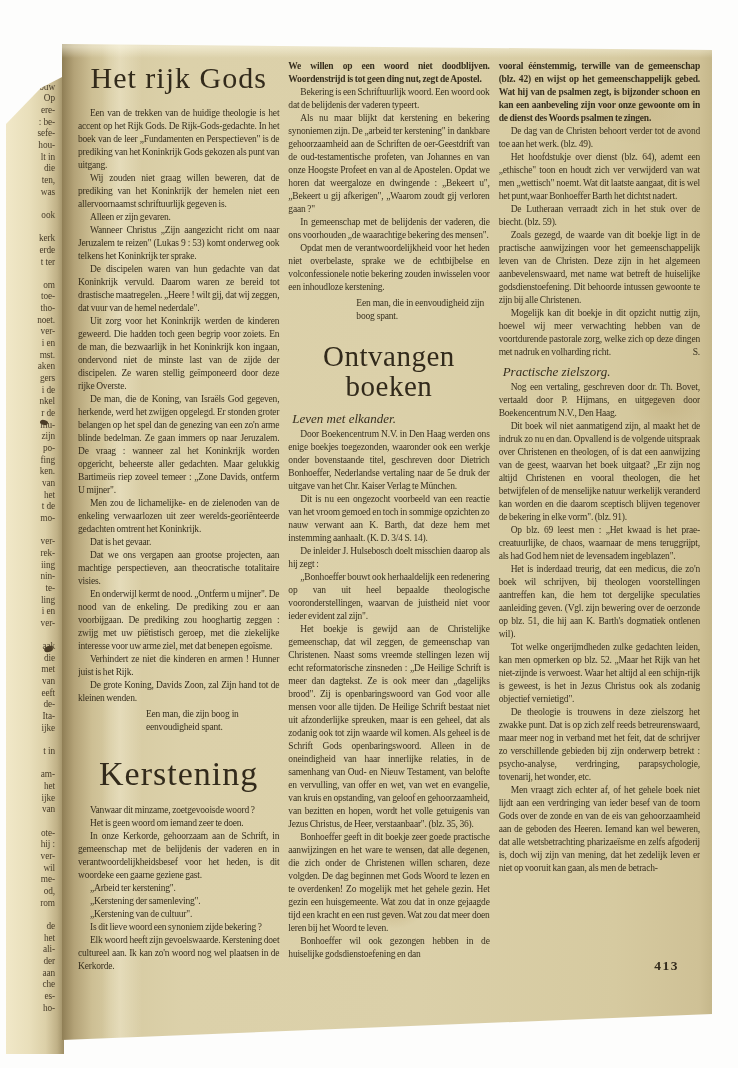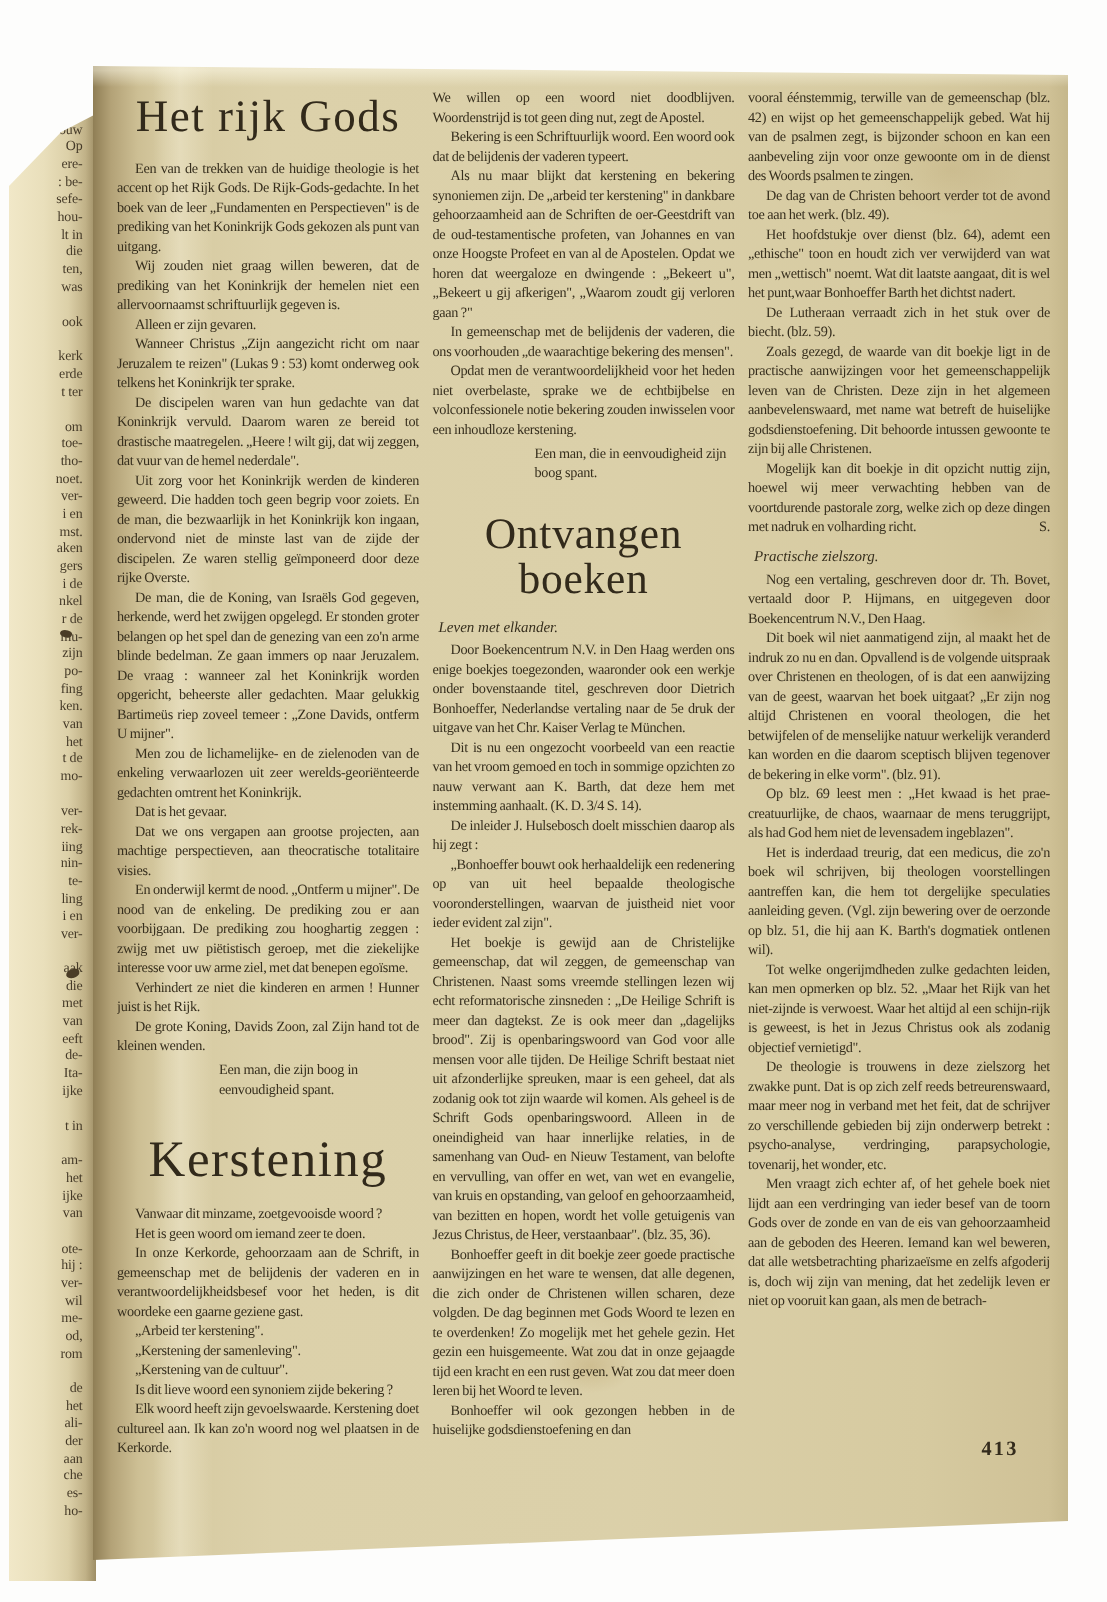--- a/index.html
+++ b/index.html
@@ -40,33 +40,33 @@
   .cols{
     position:absolute;left:16px;top:28px;width:622px;height:958px;
     display:flex;gap:9px;overflow:hidden;
     color:#372f1e;
   }
   .col{flex:1;min-width:0;}
   .col p{
     margin:0;text-indent:12px;text-align:justify;
     font-size:9.5px;line-height:13.0px;letter-spacing:-.2px;word-spacing:-.4px;
   }
-  .col p.cont{text-indent:0;}
+  .col p.cont{text-indent:0;font-weight:bold;}
   .h-main{
     font-weight:400;text-align:center;color:#322a1b;
     font-size:30px;letter-spacing:1px;margin:2px 0 13px;line-height:1.05;
   }
   .h-kerstening{font-size:34px;margin:22px 0 13px;}
   .h-ontvangen{font-size:29px;margin:18px 0 10px;letter-spacing:.5px;}
   .closing{
     margin:3px 2px 5px 68px;font-size:9.5px;line-height:13px;
     letter-spacing:-.2px;color:#372f1e;
   }
   .review-title{
-    font-style:italic;font-size:10px;line-height:13px;
+    font-style:italic;font-size:13px;line-height:13px;
     margin:6px 0 3px;text-indent:4px;letter-spacing:0;
   }
   .sig{float:right;padding-left:6px;}
   .pagenum{
     position:absolute;right:33px;top:926px;
     font-size:13.5px;font-weight:700;letter-spacing:1.5px;color:#332b1c;text-align:right;
   }
 
   
   .speck{position:absolute;background:#4a3c26;border-radius:60% 40% 55% 45%;}

